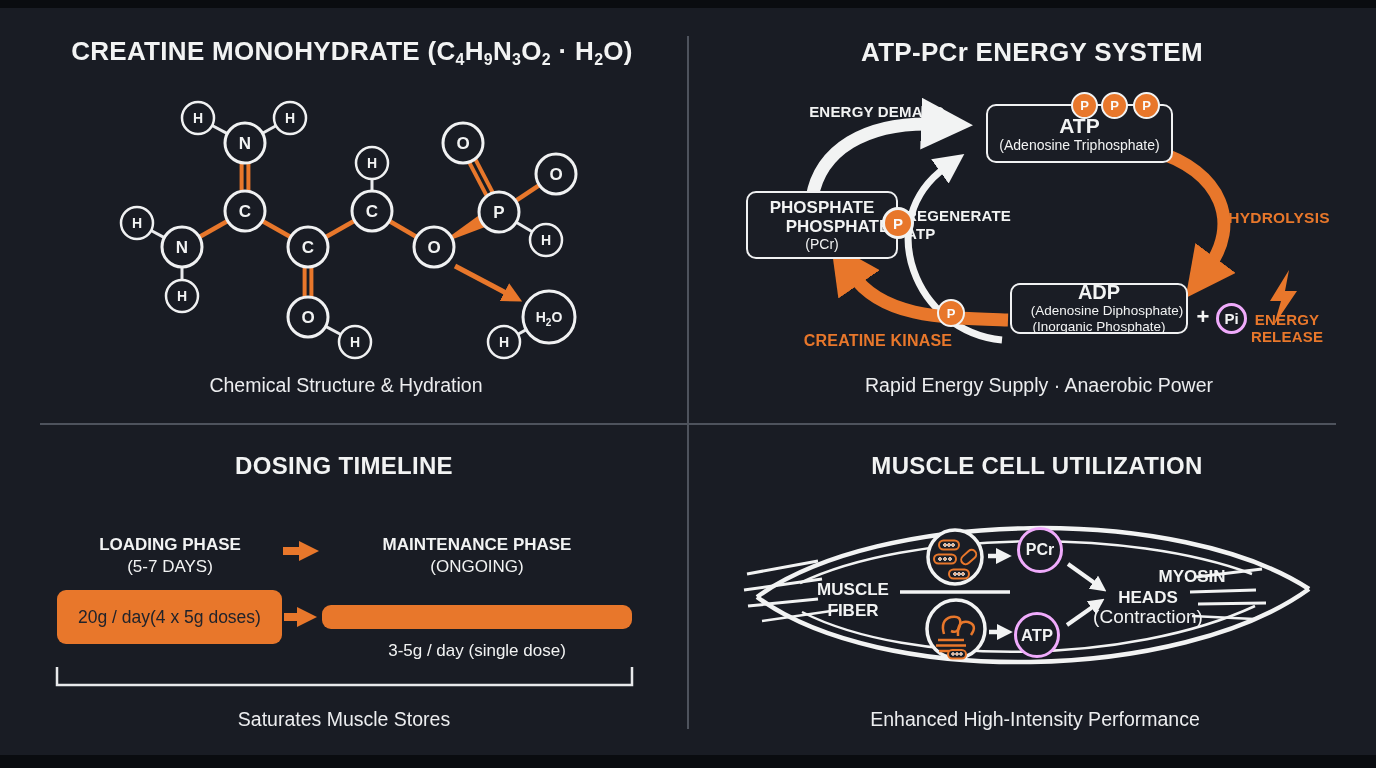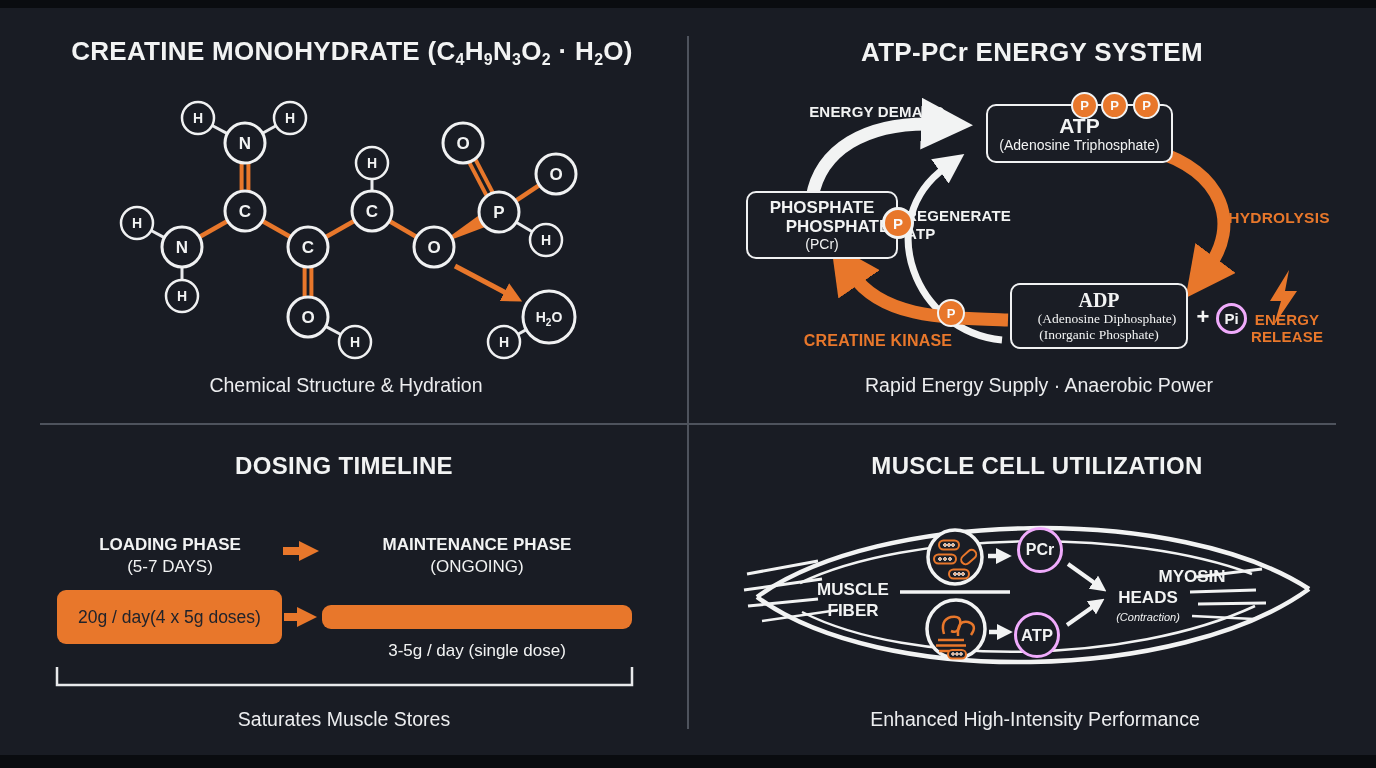--- a/index.html
+++ b/index.html
@@ -269,21 +269,21 @@
     <div style="font-weight:bold; font-size:17px; line-height:19px;margin-left:32px;">PHOSPHATE</div>
     <div style="font-size:14px; line-height:16px;">(PCr)</div>
   </div>
   <div class="pcirc" style="left:882px; top:207px; width:32px; height:32px; font-size:15px; border-width:3px;">P</div>
 
   <div class="posL b15" style="left:906px; top:215px;">REGENERATE</div>
   <div class="posL b15" style="left:906px; top:233px;">ATP</div>
 
   <div class="pos b15 orange" style="left:1279px; top:218px; font-size:15.5px;">HYDROLYSIS</div>
 
-  <div class="obox" style="left:1010px; top:283px; width:178px; height:66px;font-family:Liberation Serif, serif;">
+  <div class="obox" style="left:1010px; top:283px; width:178px; height:51px;">
     <div style="font-weight:bold; font-size:20px; line-height:21px;">ADP</div>
     <div style="font-size:13.5px; line-height:16px;margin-left:16px;">(Adenosine Diphosphate)</div>
     <div style="font-size:13.5px; line-height:16px;">(Inorganic Phosphate)</div>
   </div>
 
   <div class="pcirc" style="left:937px; top:299px; width:28px; height:28px; font-size:13px;">P</div>
   <div class="pos b15 orange" style="left:878px; top:341px; font-size:16px;">CREATINE KINASE</div>
 
   <div class="pos" style="left:1203px; top:317px; font-weight:bold; font-size:22px;">+</div>
   <div class="ring" style="left:1216px; top:303px; width:31px; height:31px; font-size:15px;">Pi</div>
@@ -312,17 +312,17 @@
   <div class="pos cap" style="left:344px; top:719px;">Saturates Muscle Stores</div>
 
   <div class="pos b17" style="left:853px; top:590px;">MUSCLE</div>
   <div class="pos b17" style="left:853px; top:611px;">FIBER</div>
 
   <div class="ring" style="left:1017px; top:527px; width:46px; height:46px; font-size:16px; border-width:3.5px;">PCr</div>
   <div class="ring" style="left:1014px; top:612px; width:46px; height:46px; font-size:16.5px; border-width:3.5px;">ATP</div>
 
   <div class="pos b17" style="left:1148px; top:577px;margin-left:44px;">MYOSIN</div>
   <div class="pos b17" style="left:1148px; top:598px;">HEADS</div>
-  <div class="pos" style="left:1148px; top:617px; font-size:11px;font-style:italic;">(Contraction)</div>
+  <div class="pos" style="left:1148px; top:617px; font-size:19px;">(Contraction)</div>
 
   <div class="pos cap" style="left:1035px; top:719px;">Enhanced High-Intensity Performance</div>
 
 </div>
 
 </body></html>

